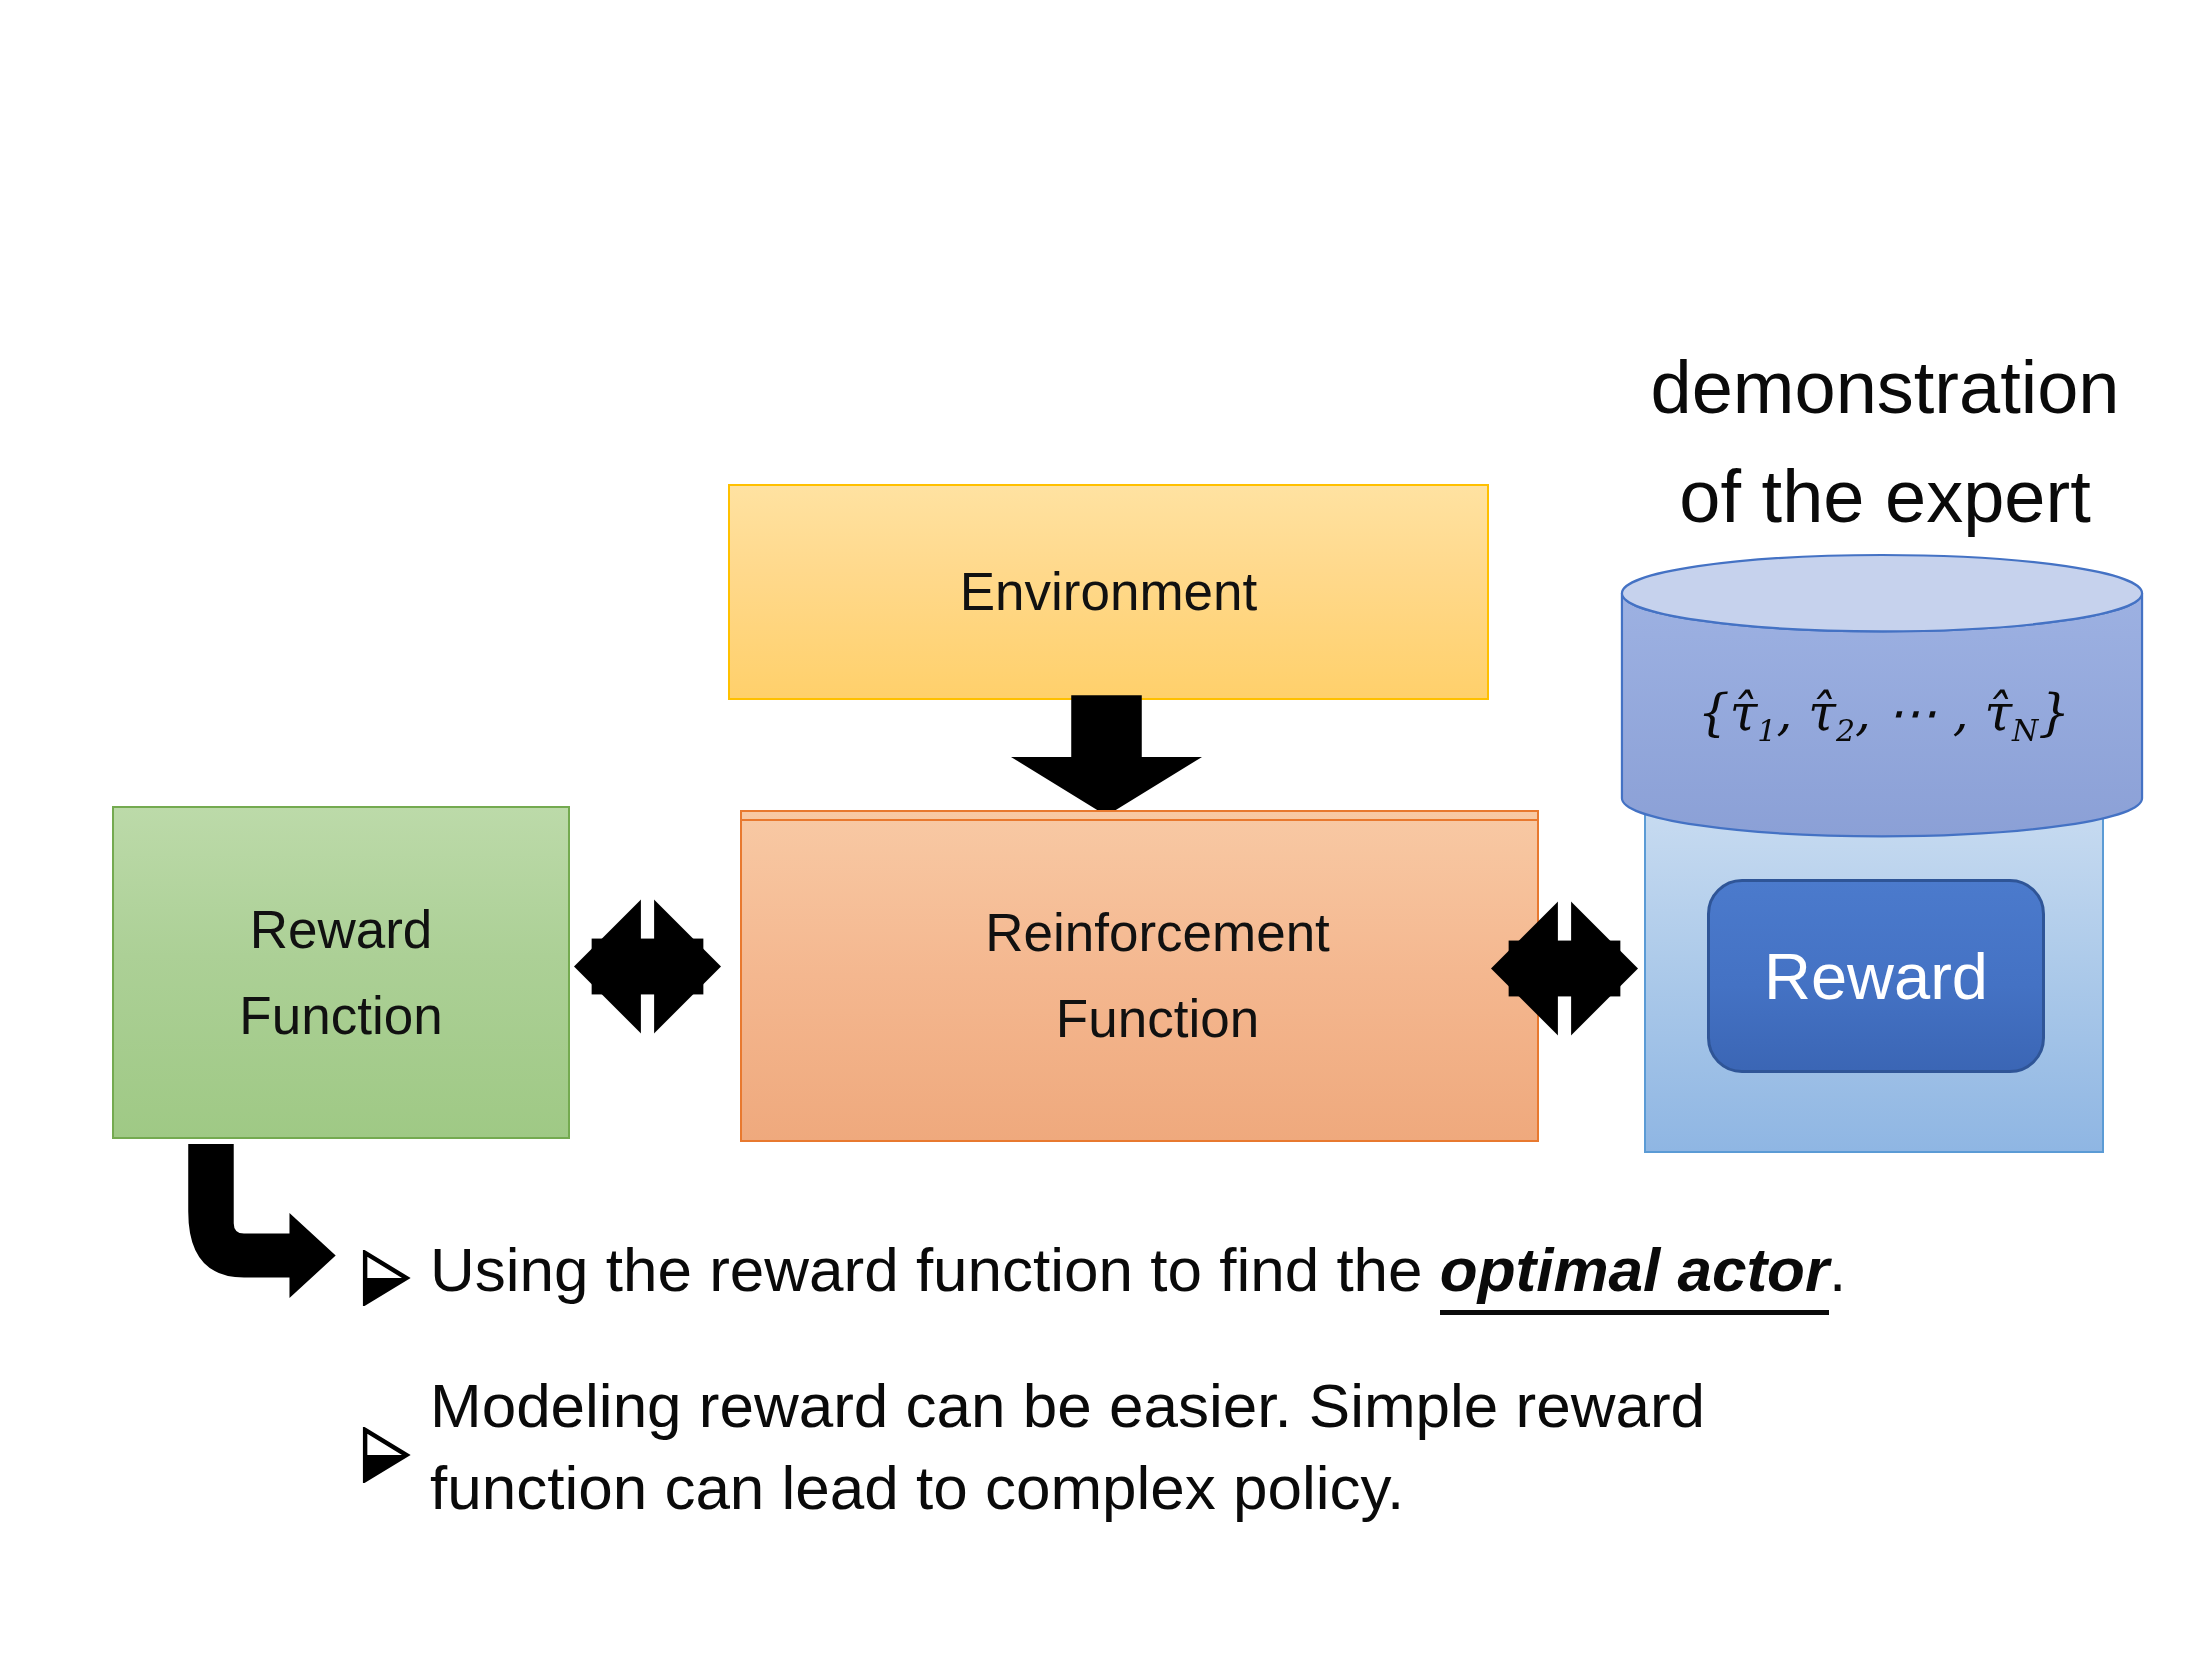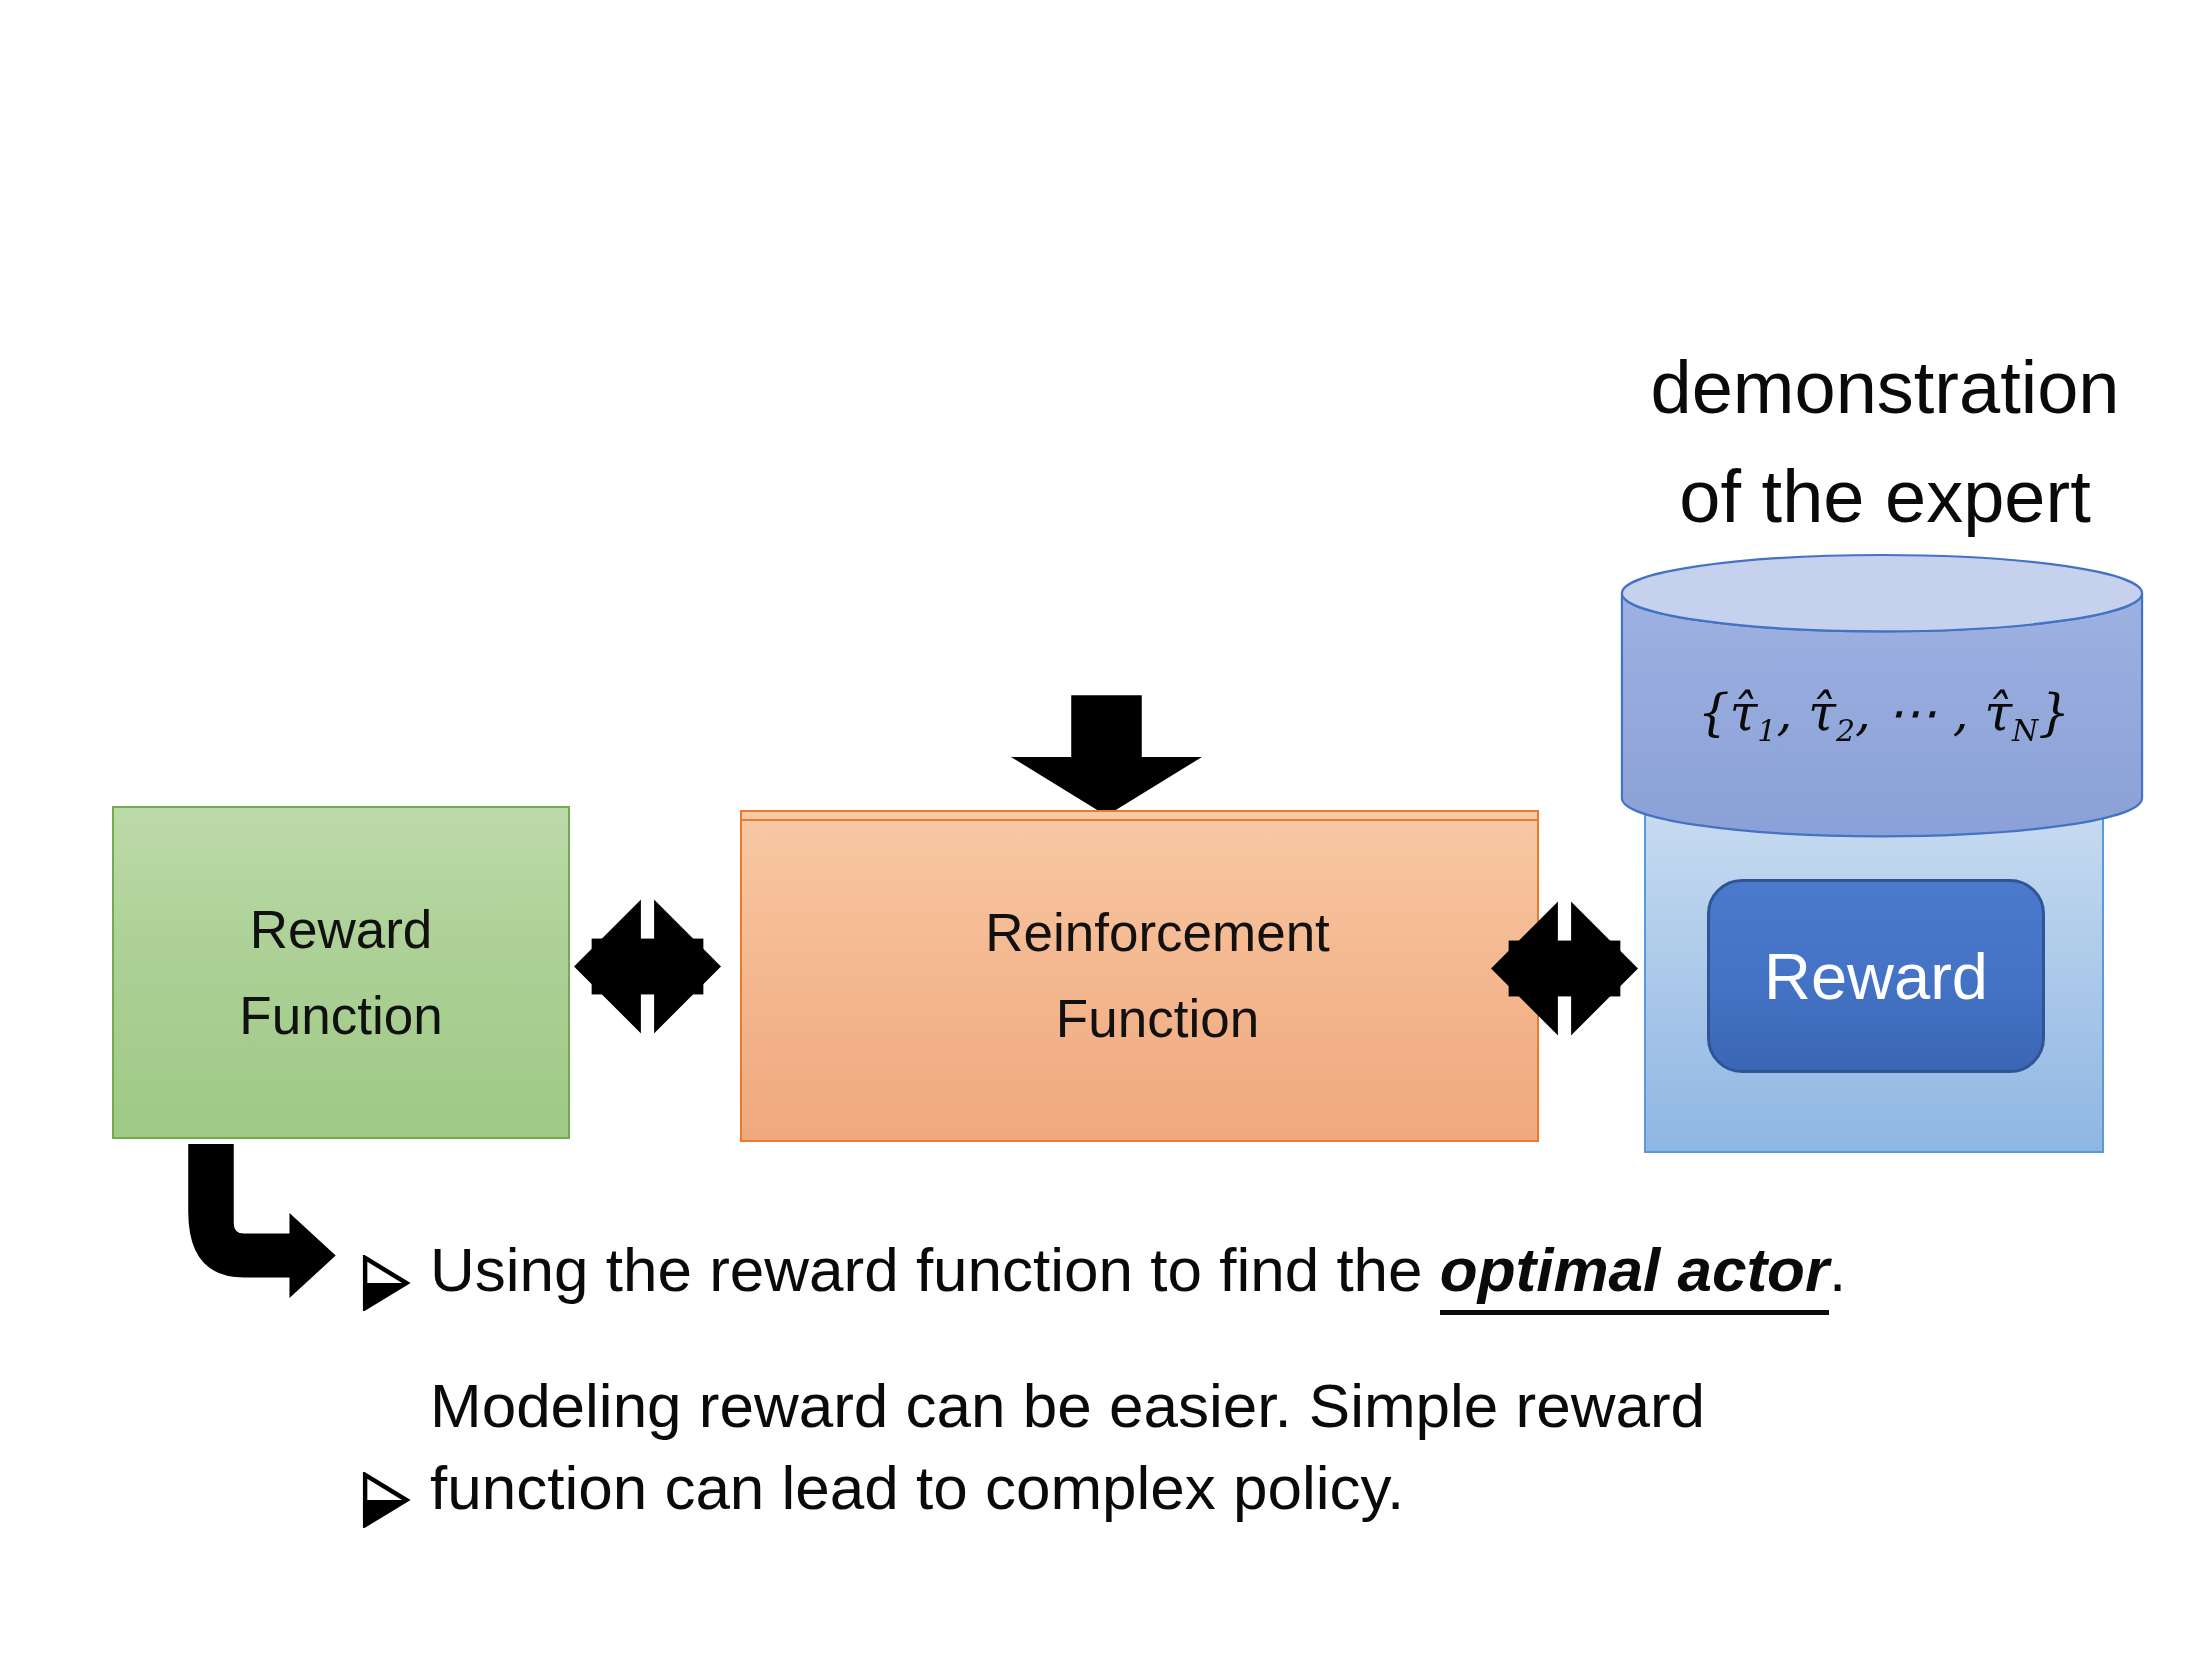--- a/index.html
+++ b/index.html
@@ -69,21 +69,21 @@
   .demo-label{
     position:absolute;left:1558px;top:334px;width:654px;
     text-align:center;color:#0a0a0a;
     font-size:74px;line-height:1.47;
   }
   
   .arrow{position:absolute;}
   
   .bullets{position:absolute;left:362px;top:1229px;}
   .bullet{
-    display:flex;align-items:flex-end;
+    display:flex;align-items:center;
     color:#0a0a0a;font-size:62px;line-height:1.32;
     margin-bottom:54px;
   }
   .bullet .marker{flex:0 0 auto;margin:16px 19px 0 0;}
   .bullet .btext{white-space:nowrap;}
   .bullet .btext.wrap{white-space:normal;width:1397px;}
   .emph{
     font-weight:bold;font-style:italic;
     border-bottom:5.1px solid #0a0a0a;padding-bottom:5.9px;
   }
@@ -92,20 +92,23 @@
 <body>
 
 <div class="slide">
 
 
   <div class="demo-label">
     <div>demonstration</div>
     <div>of the expert</div>
   </div>
 
+  <div class="box box-env">
+    <span>Environment</span>
+  </div>
 
   <svg class="arrow" style="left:1011px;top:695px;" width="191" height="121" viewBox="0 0 260 164">
     <rect x="82" y="0" width="96" height="86" fill="#000"></rect>
     <polygon points="0,84 260,84 130,164" fill="#000"></polygon>
   </svg>
 
   <div class="box box-reward">
     <span>Reward</span>
     <span>Function</span>
   </div>

